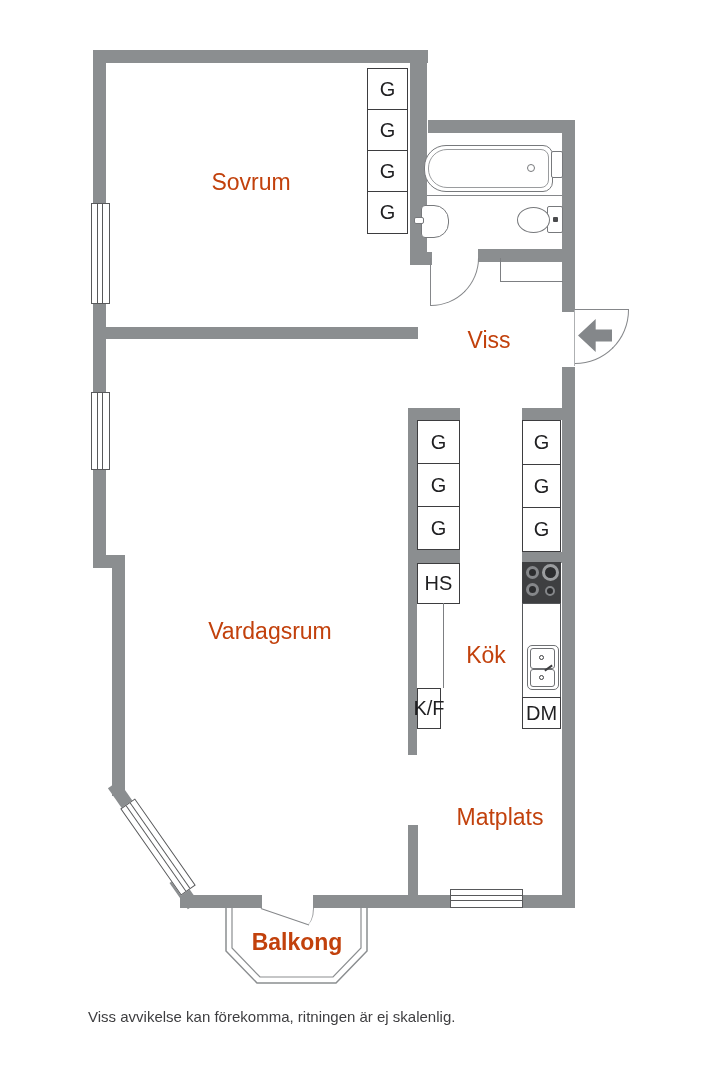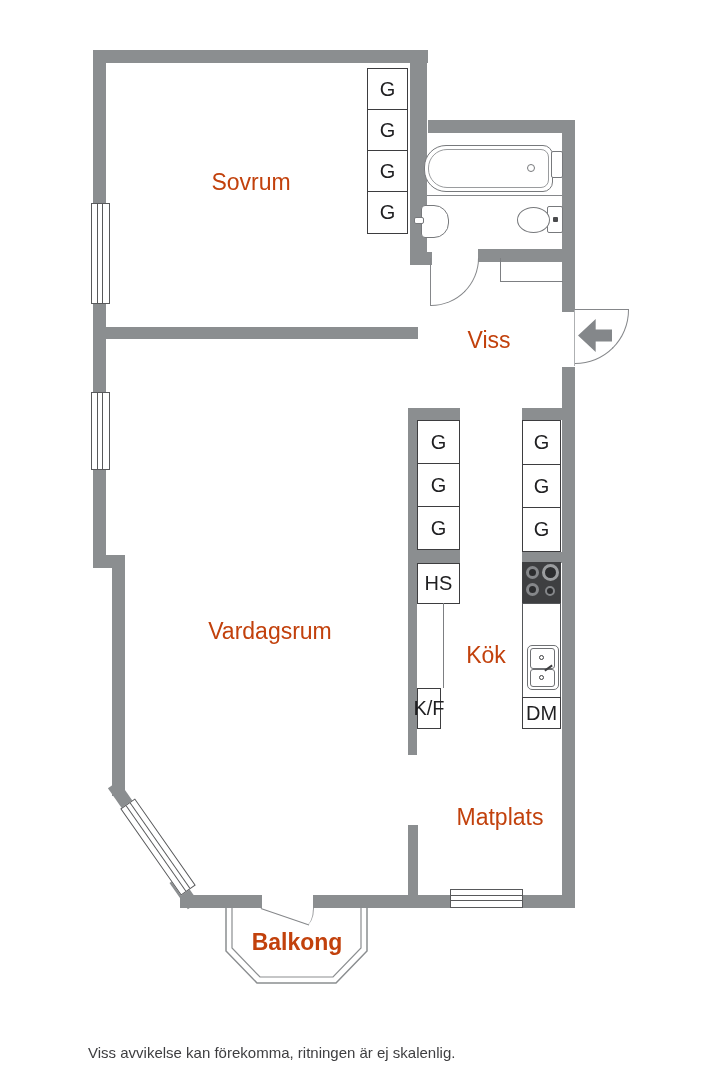--- a/index.html
+++ b/index.html
@@ -158,15 +158,15 @@
   <div class="thinline" style="left:261px;top:908px;width:51px;height:1.4px;transform:rotate(19deg);transform-origin:left top;"></div>
   <div style="position:absolute;left:306px;top:908px;width:7px;height:17px;border-right:1px solid #9a9c9e;border-bottom-right-radius:100% 100%;"></div>
 
   <div class="room-label" style="left:251px;top:182px;">Sovrum</div>
   <div class="room-label" style="left:489px;top:340px;">Viss</div>
   <div class="room-label" style="left:270px;top:587px;margin-top:44px;">Vardagsrum</div>
   <div class="room-label" style="left:486px;top:655px;">Kök</div>
   <div class="room-label" style="left:492px;top:817px;margin-left:8px;">Matplats</div>
   <div class="room-label" style="left:297px;top:942px;font-weight:bold;">Balkong</div>
 
-  <div class="footer-note" style="left:88px;top:1044px;text-align:right;">Viss avvikelse kan förekomma, ritningen är ej skalenlig.</div>
+  <div class="footer-note" style="left:88px;top:1008px;text-align:right;">Viss avvikelse kan förekomma, ritningen är ej skalenlig.</div>
 
 </div>
 
 </body></html>

